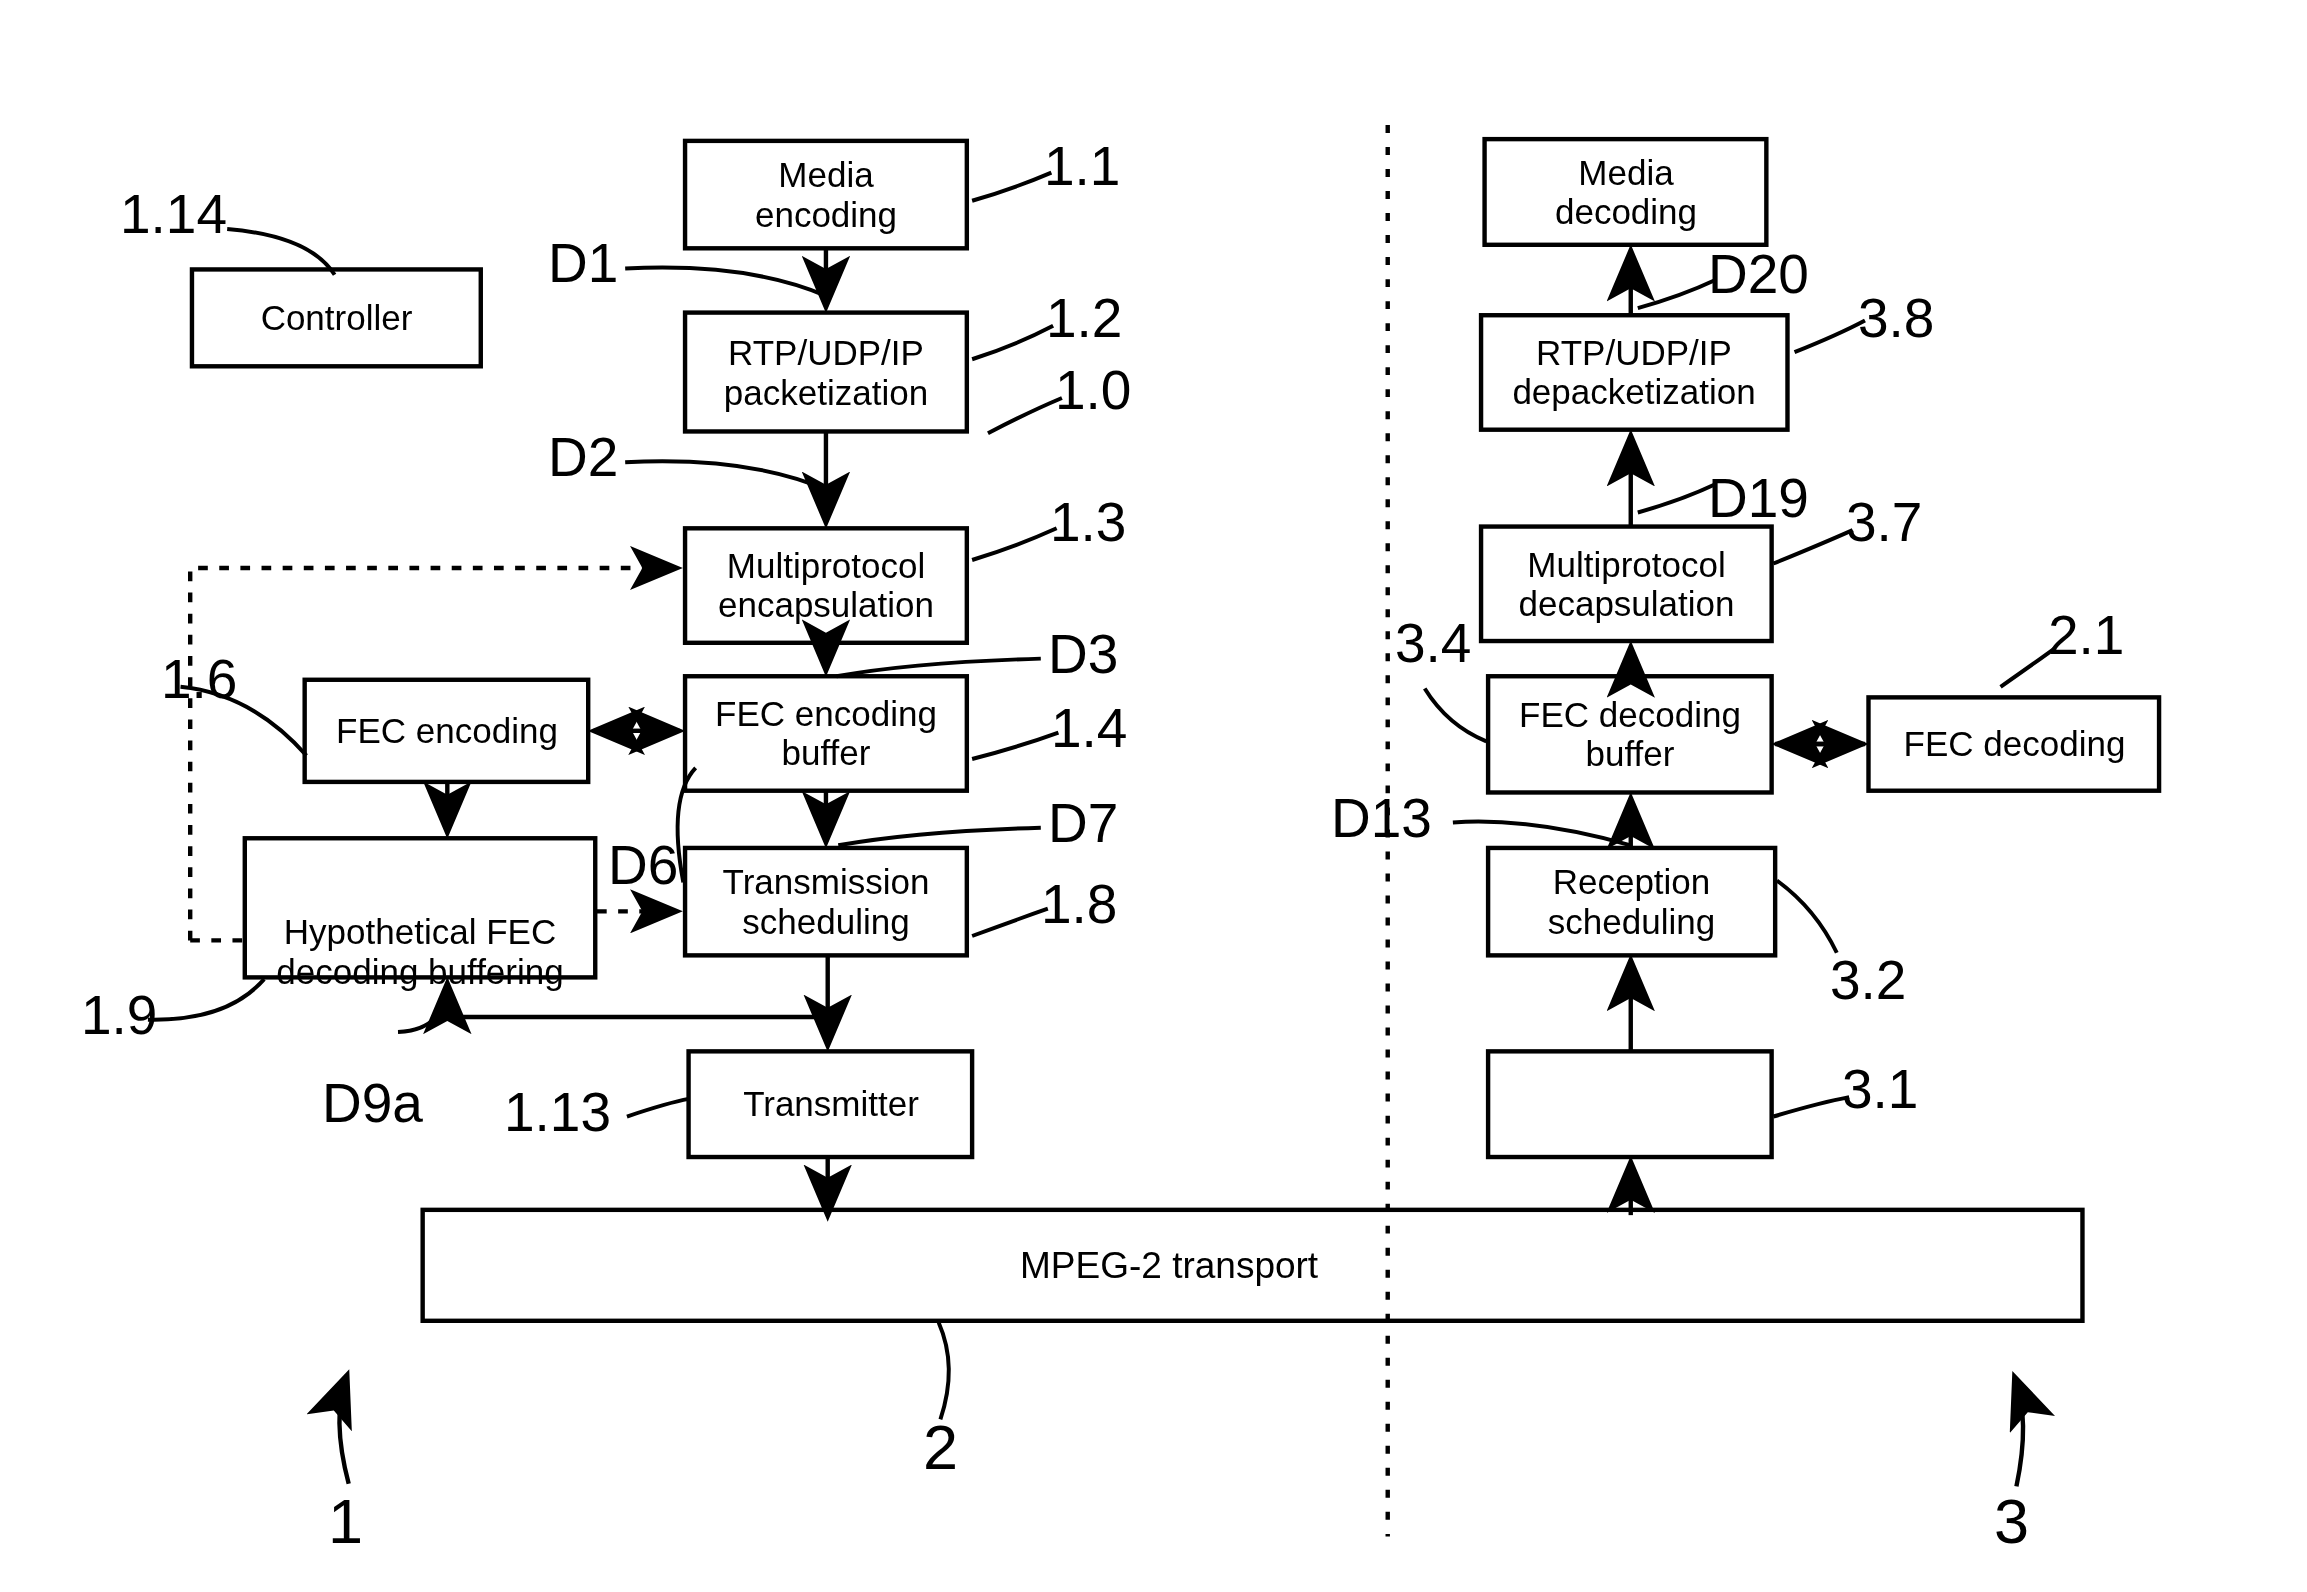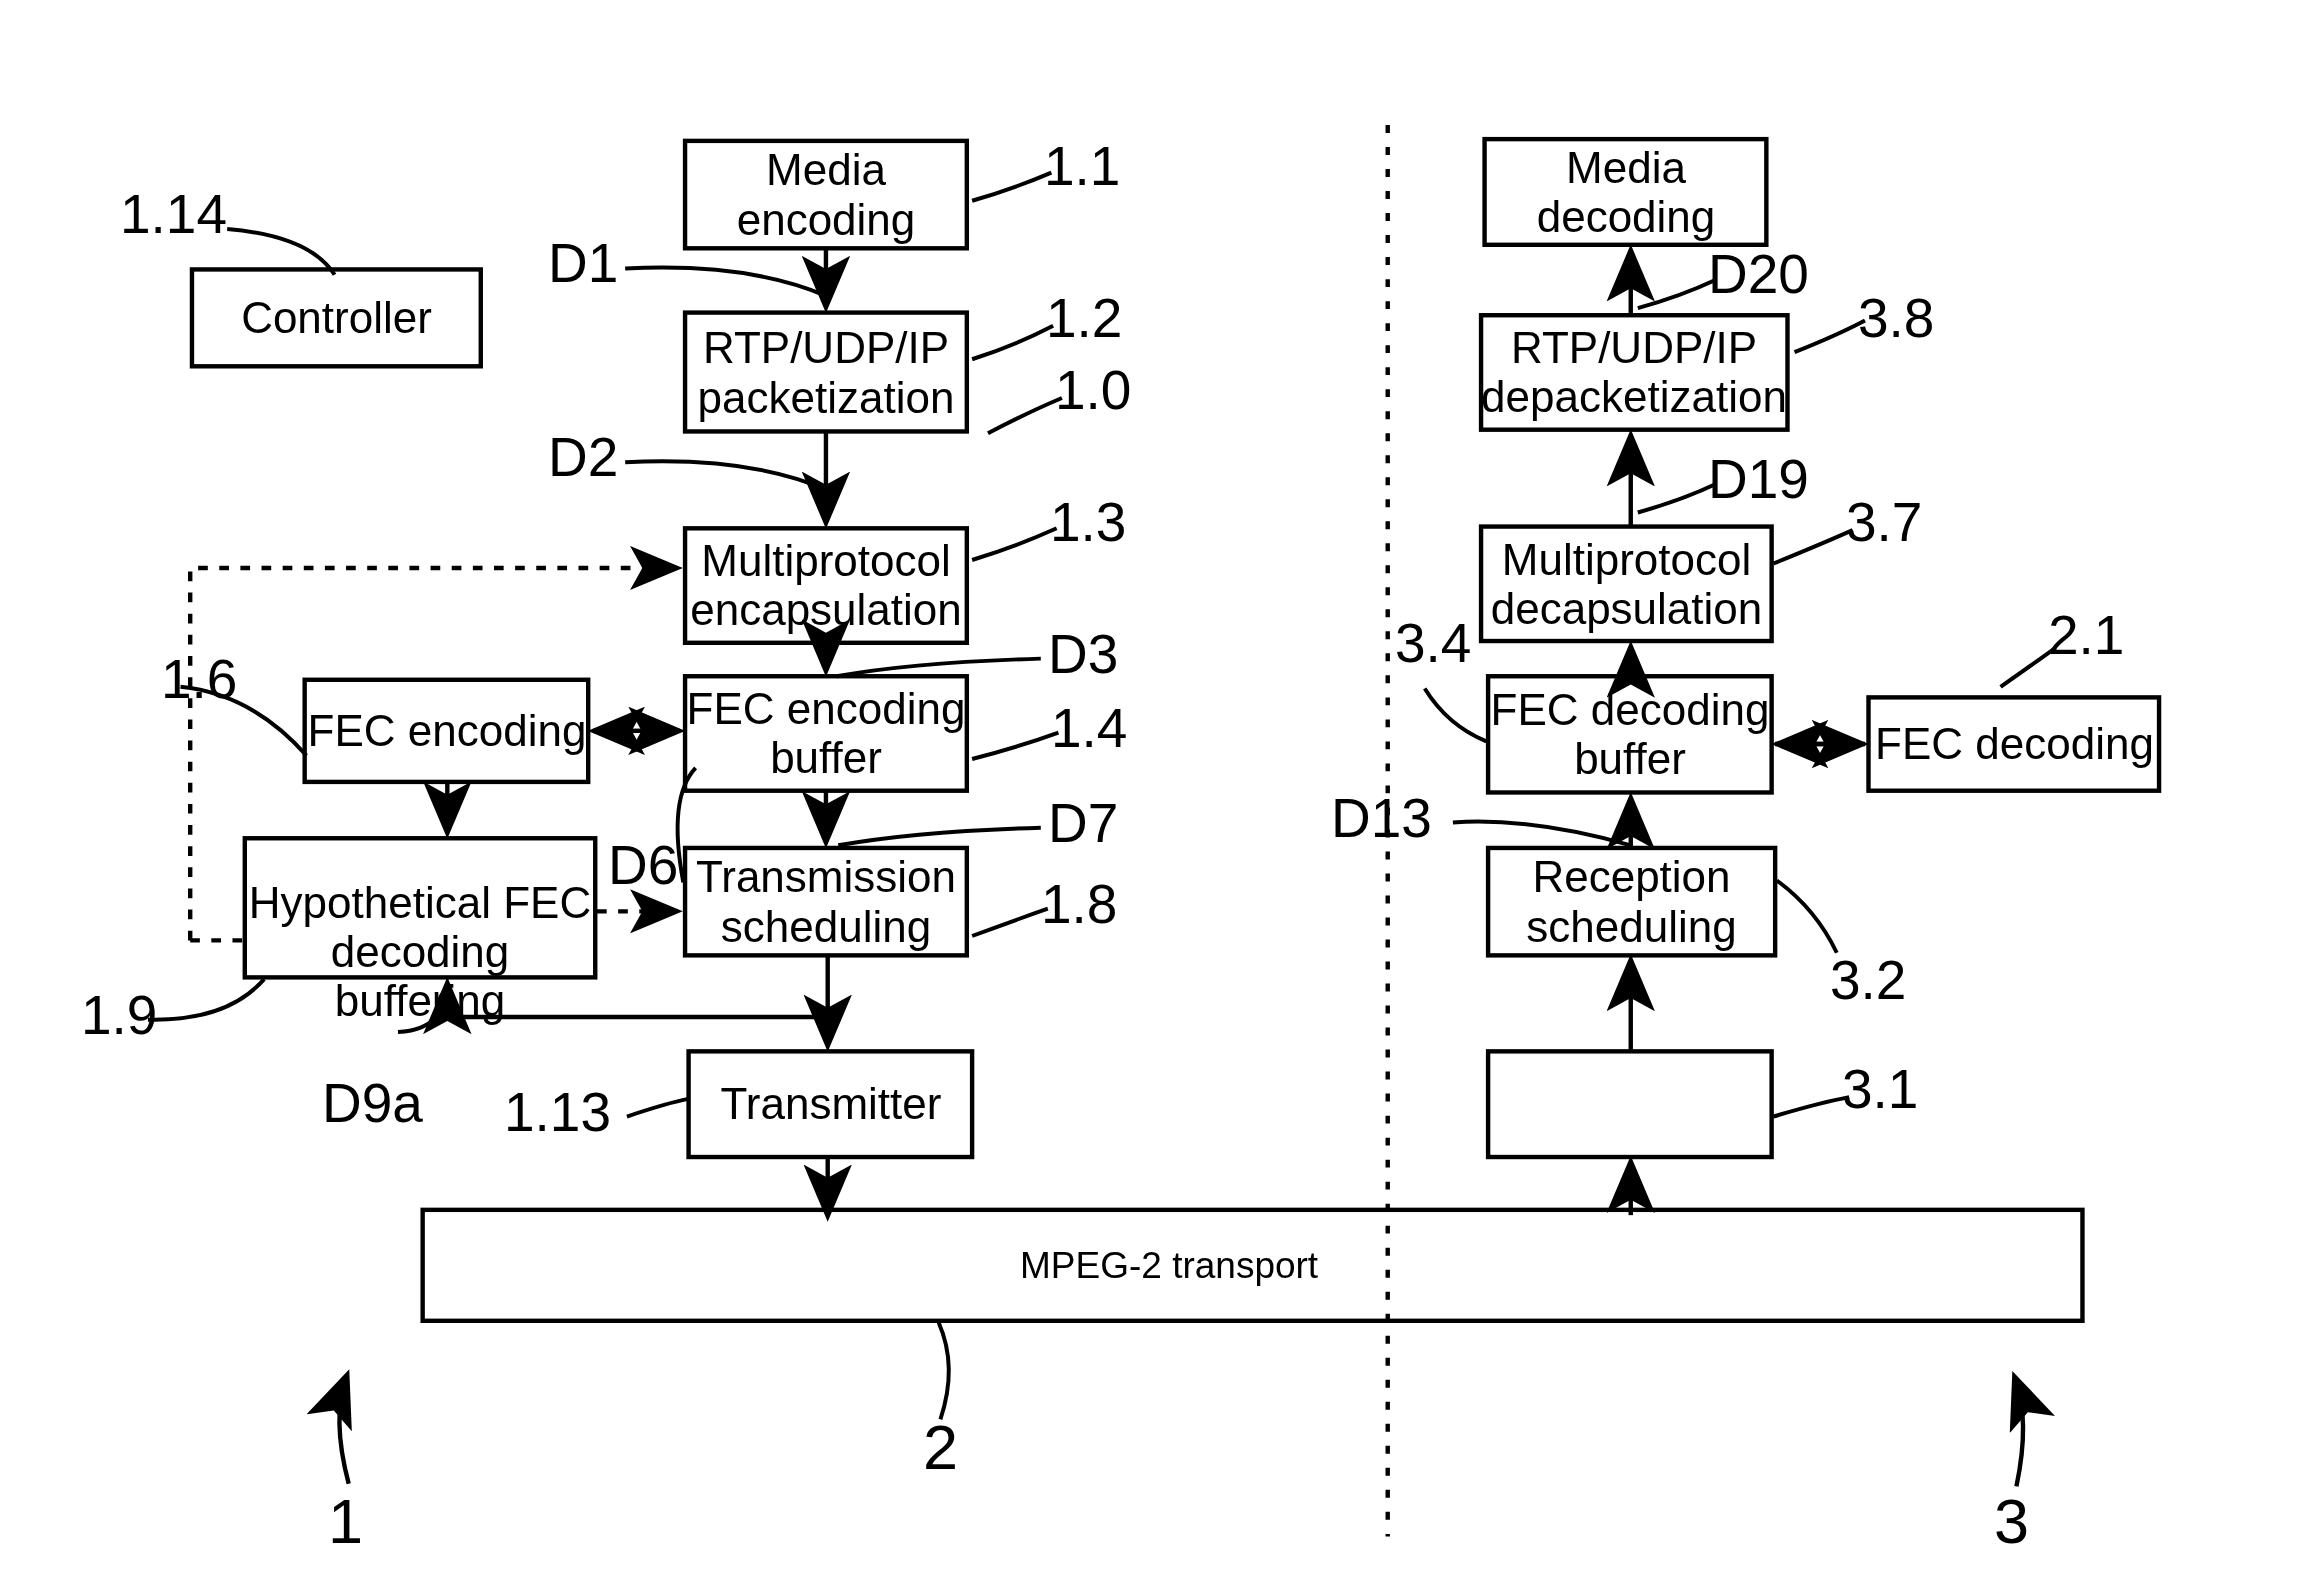--- a/index.html
+++ b/index.html
@@ -1,20 +1,20 @@
 <!DOCTYPE html>
 <html style="font-size:14px"><head>
 <meta charset="utf-8">
 <style>
   html,body{margin:0;padding:0;background:#ffffff;}
   #stage{position:relative;width:2307px;height:1592px;background:#ffffff;
          font-family:"Liberation Sans","DejaVu Sans",sans-serif;overflow:hidden;}
   svg{position:absolute;left:0;top:0;width:2307px;height:1592px;}
   .boxlabel{position:absolute;display:flex;align-items:center;justify-content:center;
-            text-align:center;line-height:1.12;color:#000;font-size:44px;
+            text-align:center;line-height:1.12;color:#000;font-size:35px;
             font-family:"Liberation Sans","DejaVu Sans",sans-serif;
             white-space:pre-line;pointer-events:none;}
   .ref{position:absolute;color:#000;font-size:55px;line-height:1;
        font-family:"Liberation Sans","DejaVu Sans",sans-serif;white-space:nowrap;}
   .barlabel{position:absolute;color:#000;font-size:37px;
             font-family:"Liberation Sans","DejaVu Sans",sans-serif;white-space:nowrap;}
 </style>
 </head>
 <body>
 
@@ -170,21 +170,21 @@
   <div class="ref" style="left:322px;top:1076px;">D9a</div>
 
   <div class="ref" style="left:1858px;top:291px;">3.8</div>
   <div class="ref" style="left:1846px;top:495px;">3.7</div>
   <div class="ref" style="left:2048px;top:608px;">2.1</div>
   <div class="ref" style="left:1395px;top:616px;">3.4</div>
   <div class="ref" style="left:1830px;top:953px;">3.2</div>
   <div class="ref" style="left:1842px;top:1062px;">3.1</div>
 
   <div class="ref" style="left:1708px;top:247px;">D20</div>
-  <div class="ref" style="left:1708px;top:452px;">D19</div>
+  <div class="ref" style="left:1708px;top:471px;">D19</div>
   <div class="ref" style="left:1331px;top:791px;">D13</div>
 
   <div class="ref" style="left:328px;top:1490px;font-size:63px;">1</div>
   <div class="ref" style="left:923px;top:1416px;font-size:63px;">2</div>
   <div class="ref" style="left:1994px;top:1490px;font-size:63px;">3</div>
 
 </div>
 
 
 </body></html>

